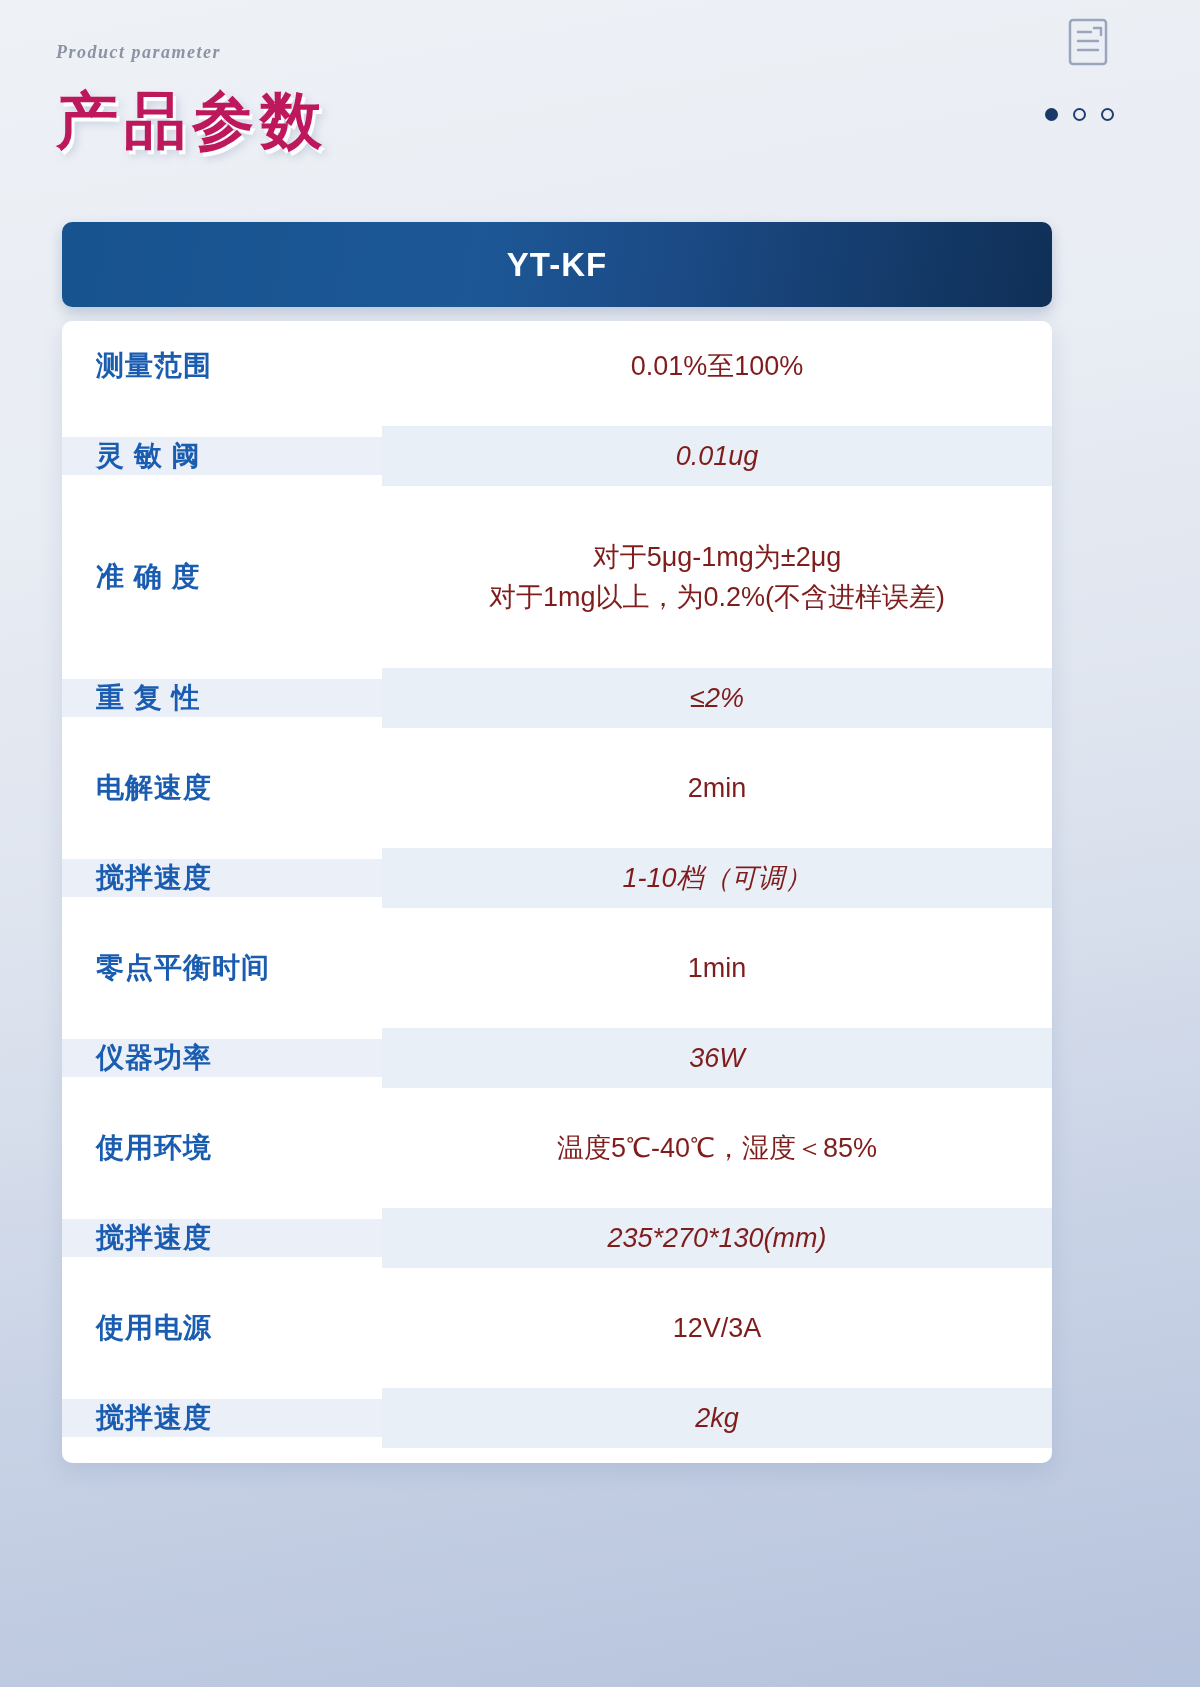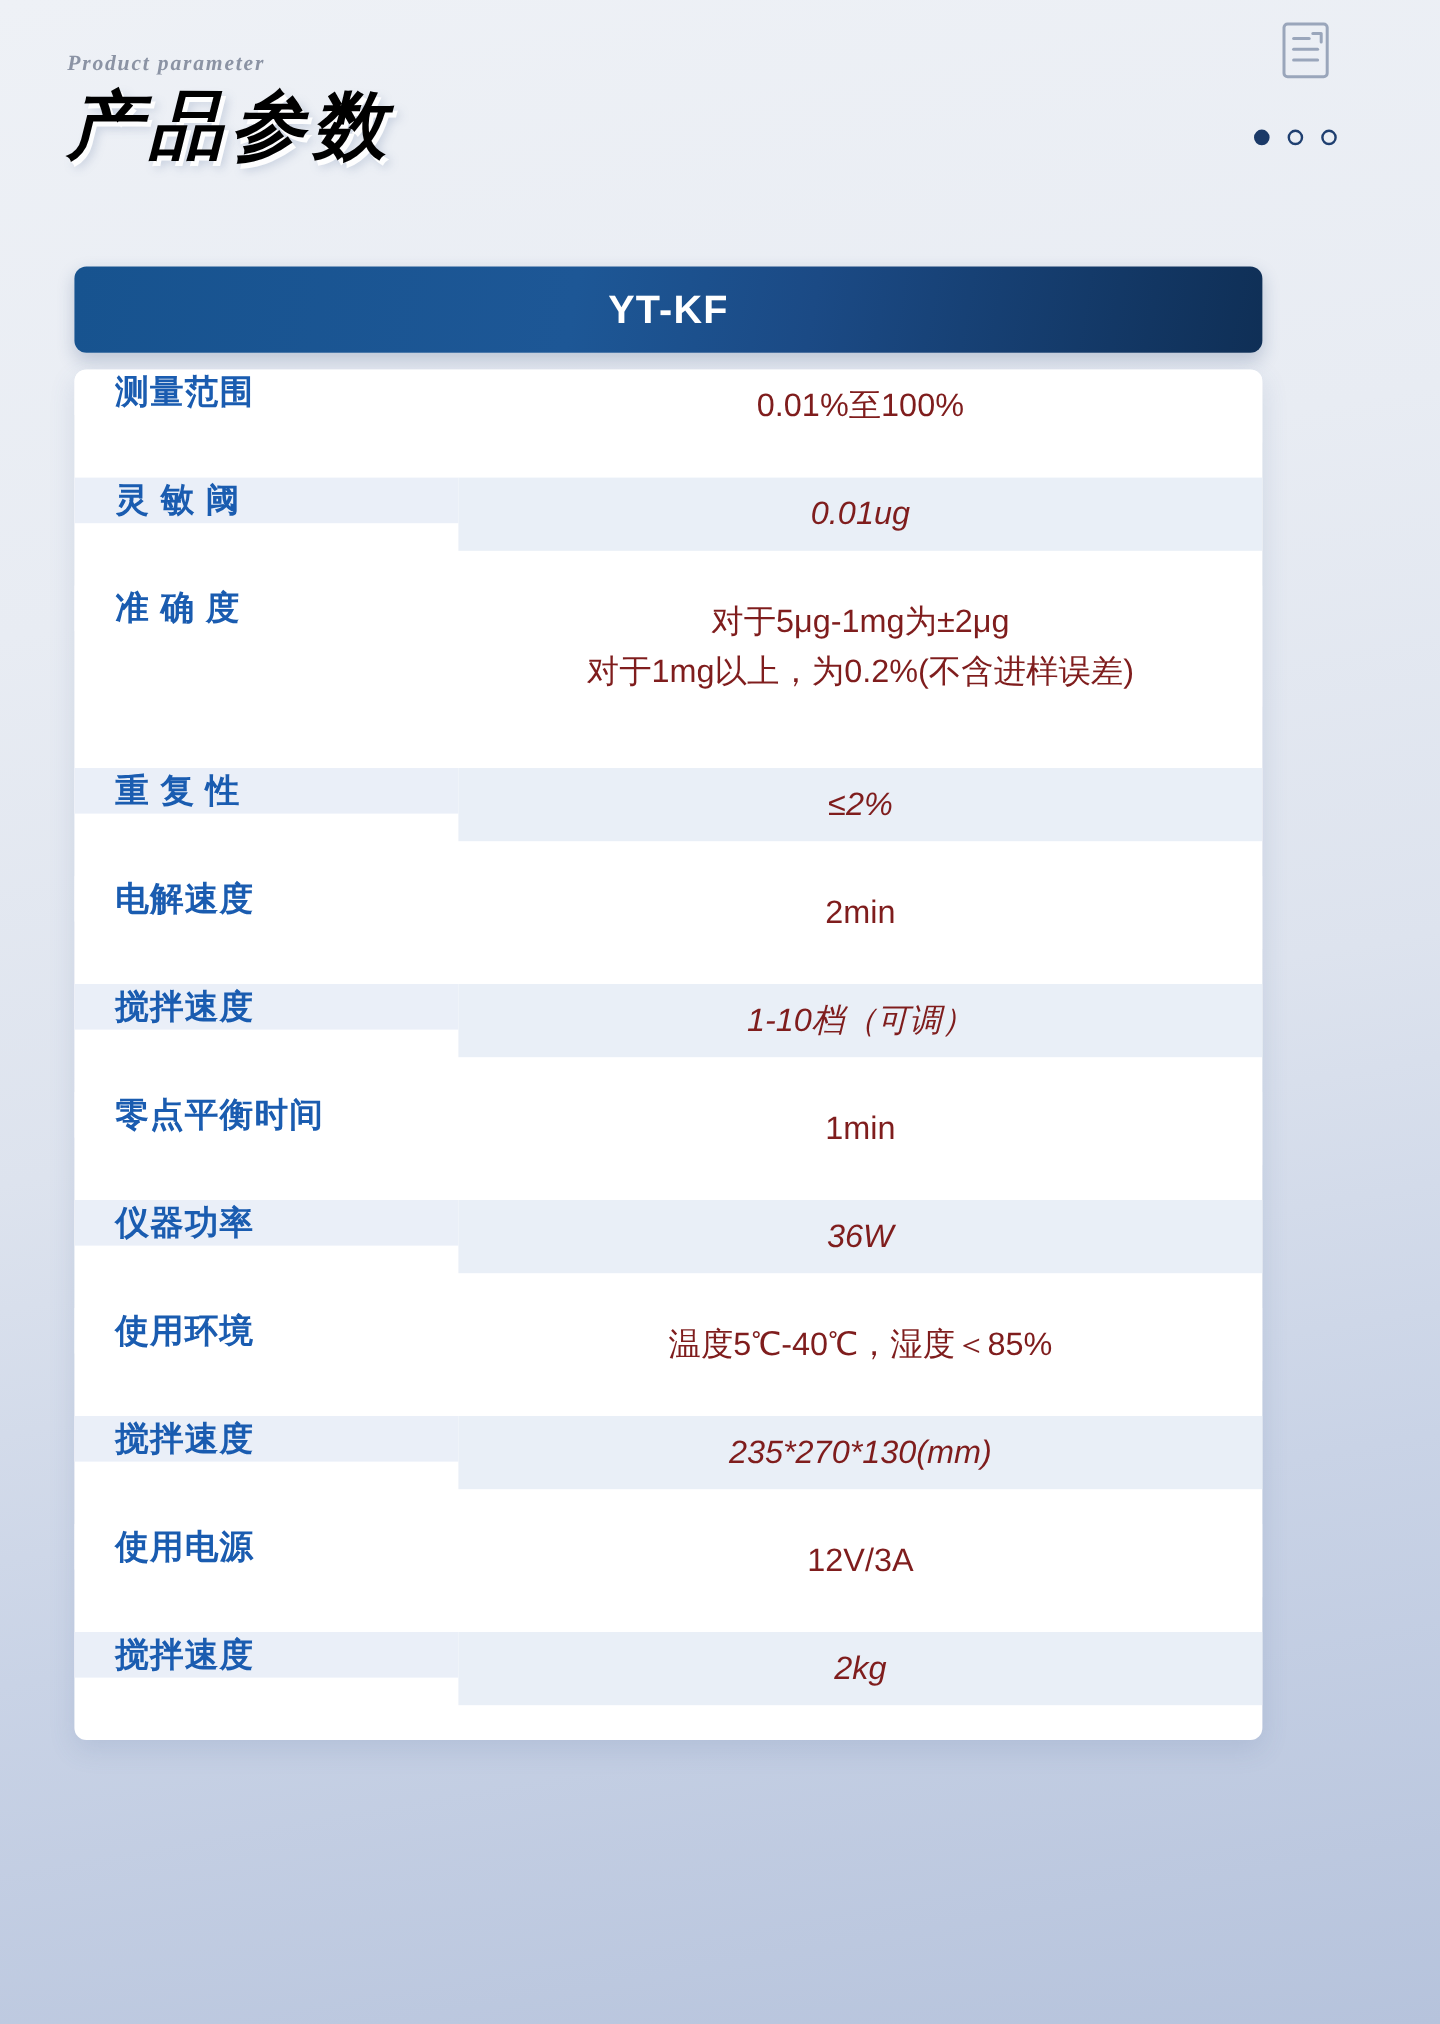--- a/index.html
+++ b/index.html
@@ -24,28 +24,27 @@
   }
   .eyebrow {
     font-family: "Liberation Serif", serif;
     font-style: italic;
     font-size: 18px;
     letter-spacing: 1.5px;
     color: #8b93a4;
     font-weight: 600;
   }
   .title-zh {
-    margin-top: 6px;
+    margin-top: 21px;
     font-size: 62px;
     font-weight: 800;
     letter-spacing: 6px;
-    color: #000000;
+    color: #be185d;
     line-height: 1.18;
     text-shadow: 3px 4px 0 rgba(255,255,255,0.95), 5px 6px 8px rgba(120,140,175,0.35);
-    font-style: italic;
   }
 
   .doc-icon {
     position: absolute;
     right: 92px;
     top: 18px;
     width: 40px;
     height: 48px;
   }
   .doc-icon svg { display: block; }
@@ -67,21 +66,21 @@
   .dot.active { background: #1b3a68; border-color: #1b3a68; }
 
   
   .card {
     position: absolute;
     left: 62px;
     top: 222px;
     width: 990px;
   }
   .card-head {
-    height: 72px;
+    height: 85px;
     border-radius: 10px;
     background: linear-gradient(100deg, #17538f 0%, #1d5796 42%, #1b4a85 62%, #0f2f56 100%);
     display: flex;
     align-items: center;
     justify-content: center;
     box-shadow: 0 6px 14px rgba(30,60,110,0.22);
   }
   .card-head-title {
     color: #ffffff;
     font-size: 33px;
@@ -91,21 +90,21 @@
 
   .table {
     margin-top: 14px;
     background: #ffffff;
     border-radius: 10px;
     overflow: hidden;
     box-shadow: 0 8px 22px rgba(70,100,150,0.14);
   }
   .row {
     display: flex;
-    align-items: flex-start;
+    align-items: center;
     min-height: 90px;
   }
   .row.alt .cell-label { background: #eaeff8; }
   .row.alt .cell-value { background: #e9eff7; font-style: italic; }
   .row.plain .cell-label { background: #ffffff; }
   .row.plain .cell-value { background: #ffffff; }
 
   .cell-label {
     width: 320px;
     flex: 0 0 320px;

